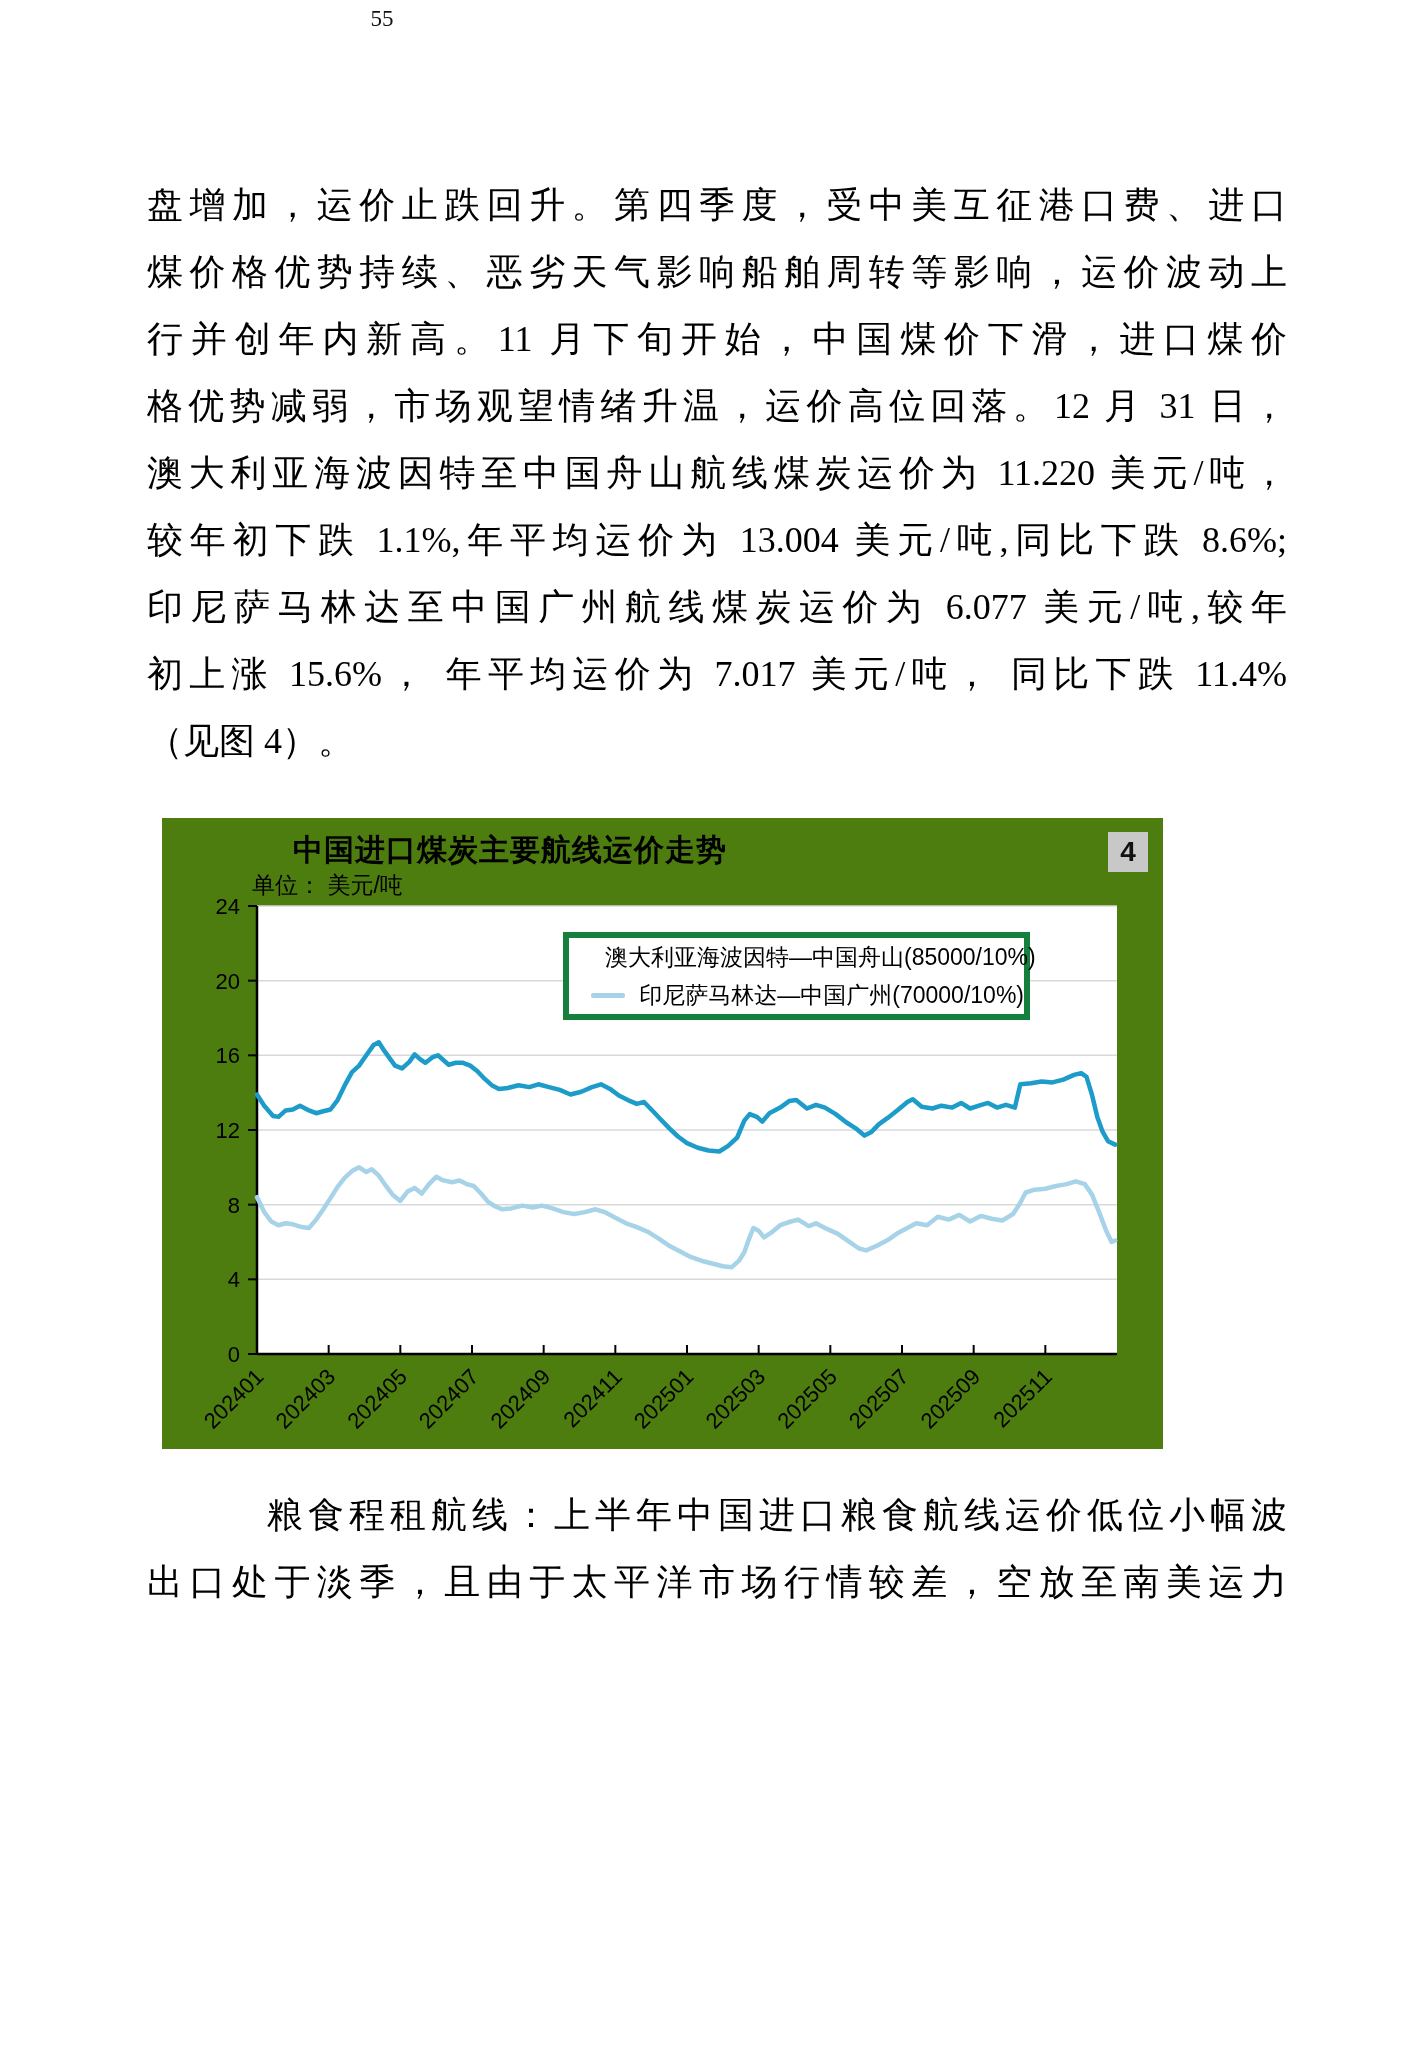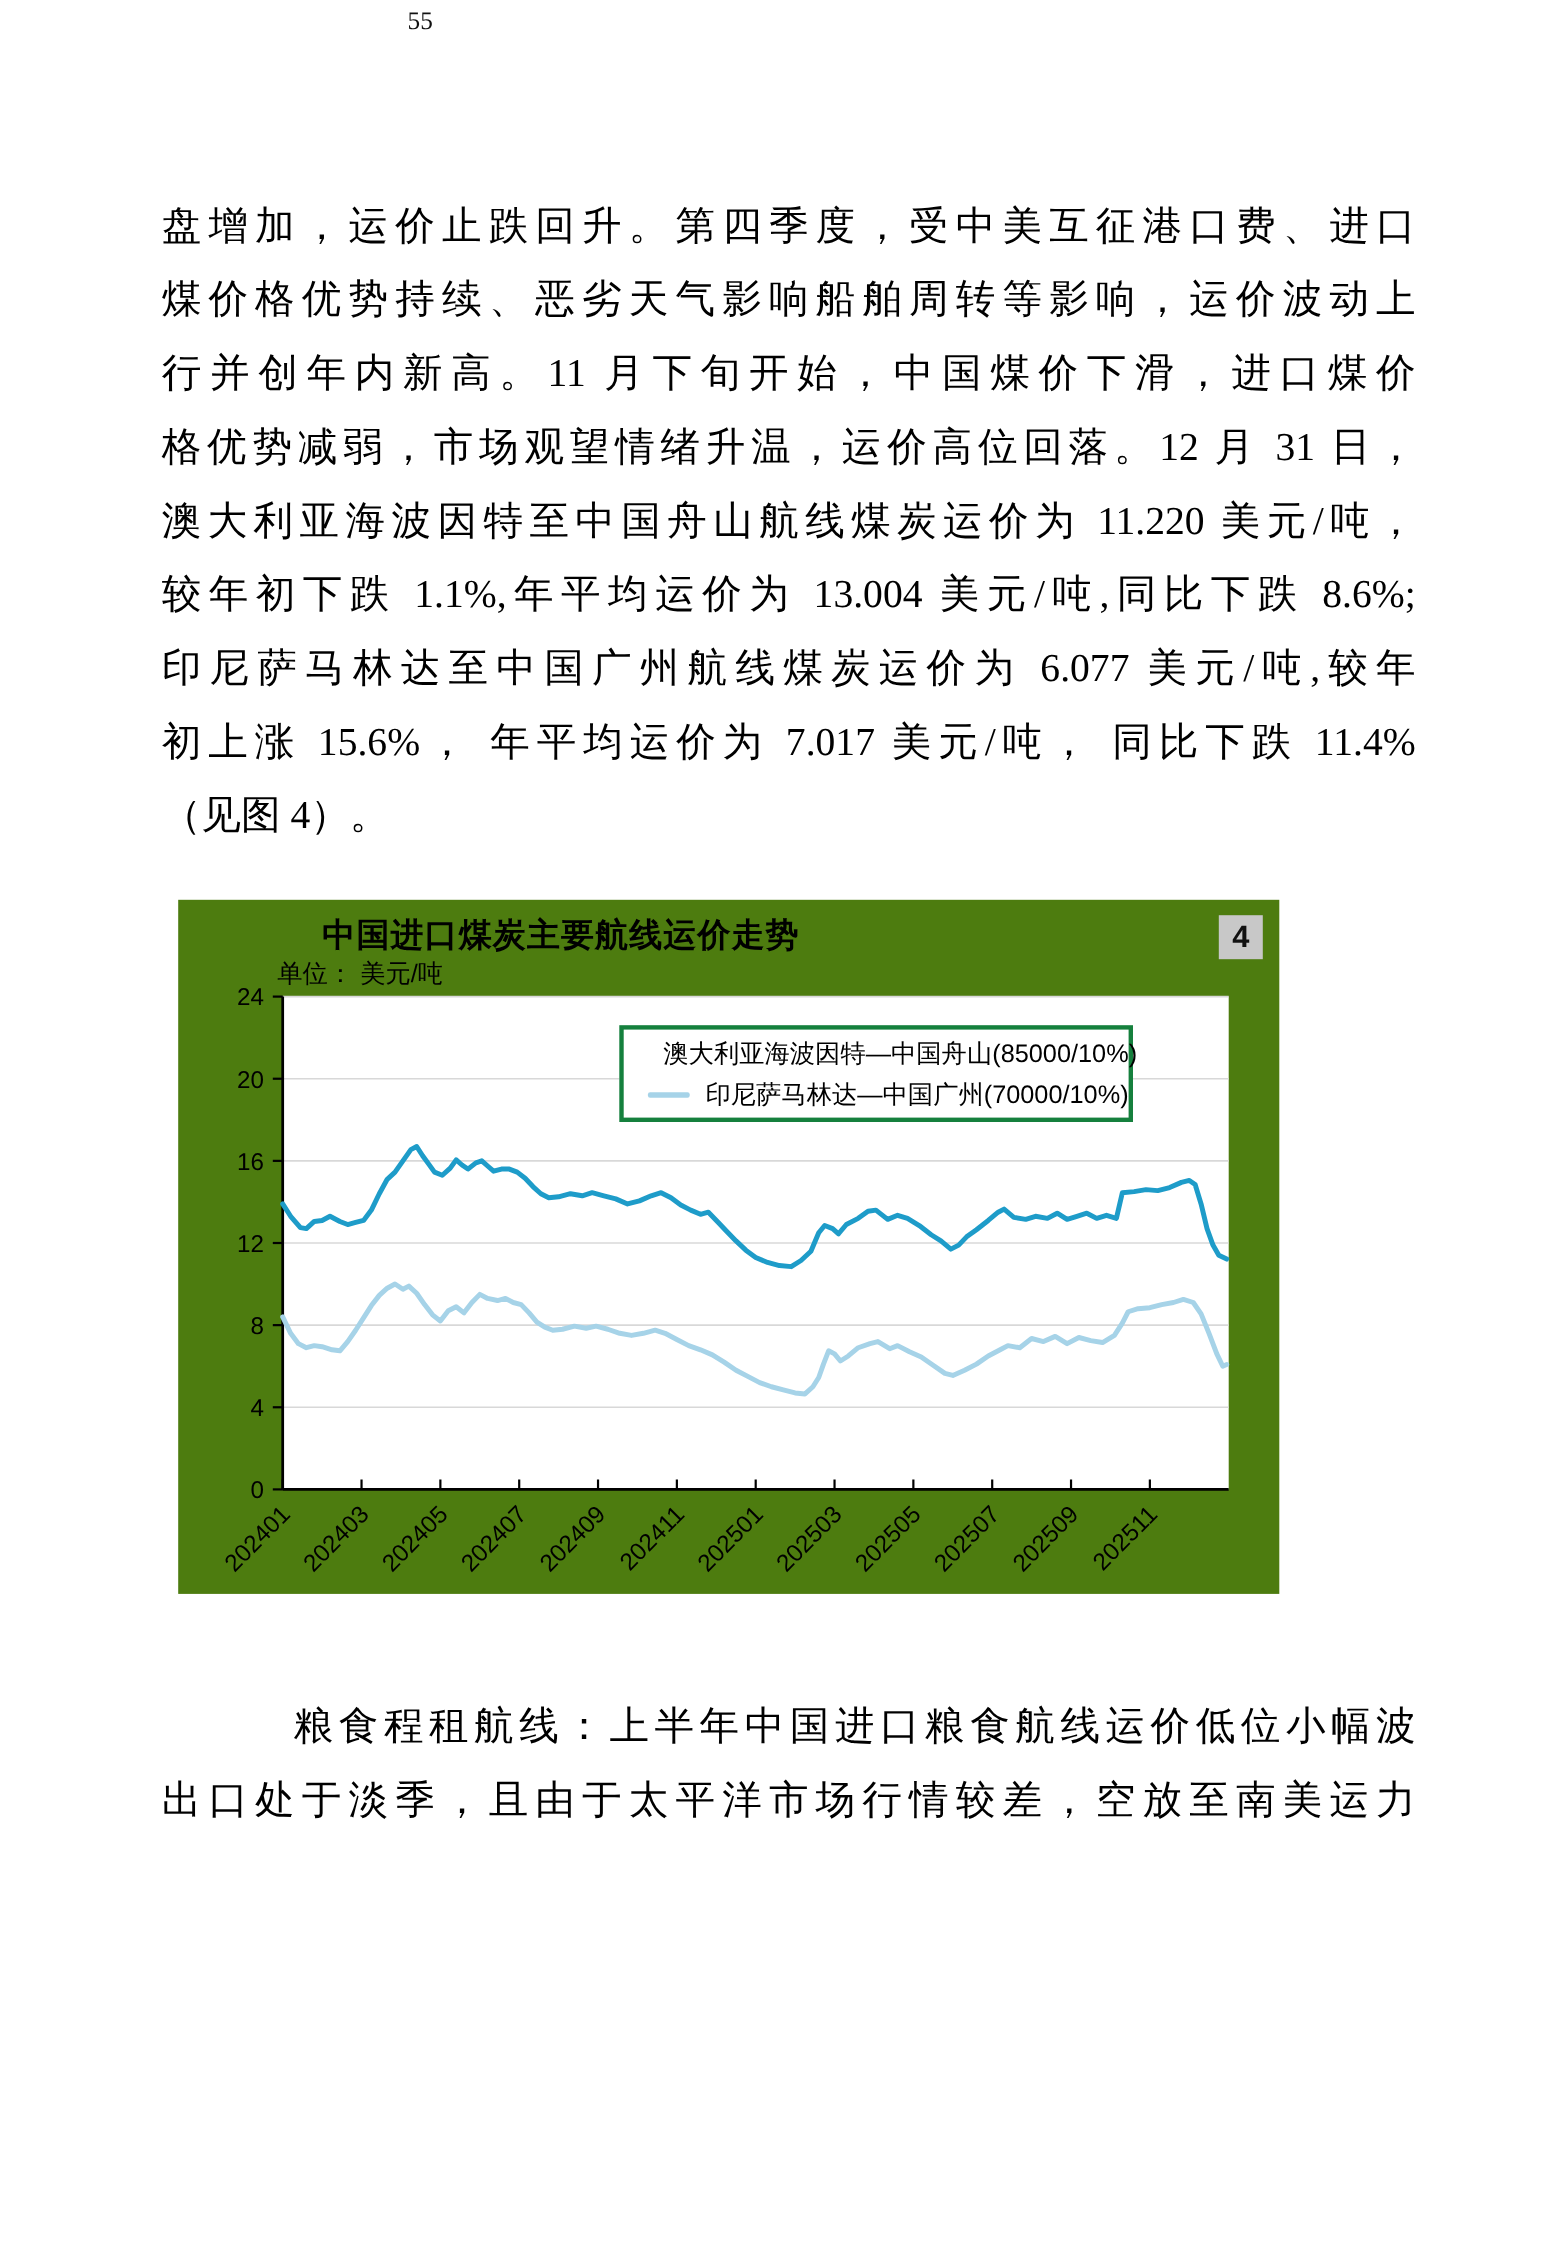--- a/index.html
+++ b/index.html
@@ -13,21 +13,21 @@
   }
   .para{
     position:absolute;left:147px;width:1140px;
     font-size:36px;color:#000;
   }
   .para .line{
     height:67px;line-height:67px;white-space:nowrap;
     text-align:justify;text-align-last:justify;
   }
   .para1{top:172px;}
-  .para2{top:1536px;}
+  .para2{top:1482px;}
   .para1 .line:last-child{text-align-last:left;}
   .para2 .line:first-child{text-indent:120px;}
   
   .figure{
     position:absolute;left:162px;top:818px;width:1001px;height:631px;
     background:#4d7c0f;font-family:"Liberation Sans","DejaVu Sans",sans-serif;
   }
   .figure-title{
     position:absolute;left:0;top:12px;width:696px;text-align:center;
     font-size:30px;font-weight:bold;color:#000;letter-spacing:1px;
@@ -44,21 +44,21 @@
     position:absolute;left:95px;top:88px;width:860px;height:448px;
     background:#ffffff;
   }
   .plot svg{overflow:visible;display:block;}
   .plot text.tick{
     font-family:"Liberation Sans","DejaVu Sans",sans-serif;
     font-size:22px;fill:#000;
   }
   .legend{
     position:absolute;left:306px;top:26px;width:467px;height:88px;
-    background:#ffffff;border:4px solid #15803d;box-sizing:border-box;
+    background:#ffffff;border:6px solid #15803d;box-sizing:border-box;
     display:flex;flex-direction:column;justify-content:center;gap:7px;
     padding-left:22px;
   }
   .legend-row{display:flex;align-items:center;gap:14px;}
   .legend-swatch{width:46px;height:5px;border-radius:2px;}
   .legend-label{font-size:23px;color:#000;white-space:nowrap;}
 </style>
 </head>
 <body>
 

